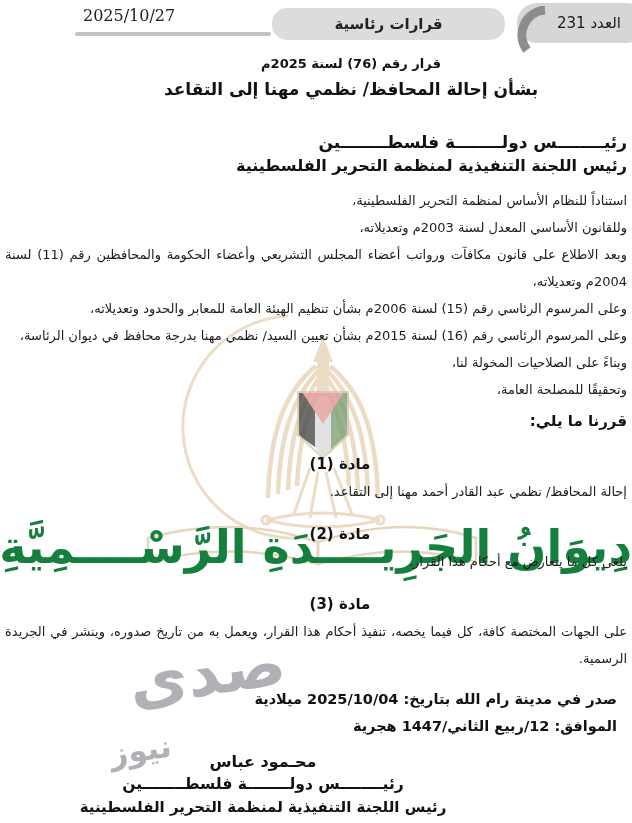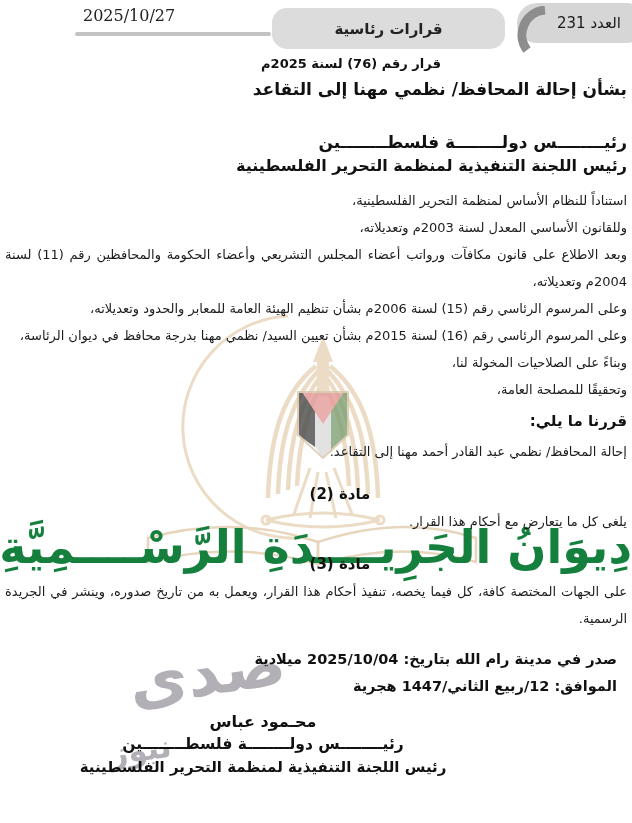--- a/index.html
+++ b/index.html
@@ -6,41 +6,41 @@
   .page{
     position:relative;width:632px;height:823px;overflow:hidden;background:#fff;
     font-family:"DejaVu Sans",sans-serif;color:#1c1c1c;direction:rtl;
   }
   
   .hdr{position:absolute;top:0;left:0;right:0;height:52px;z-index:3;}
   .hdr-date{position:absolute;left:83px;top:6px;direction:ltr;
     font-family:"DejaVu Serif",serif;font-size:16px;color:#222;}
   .hdr-underline{position:absolute;left:75px;top:32px;width:196px;height:4px;
     background:#c3c3c3;border-radius:2px;}
-  .hdr-cat{position:absolute;left:272px;top:8px;width:233px;height:41px;
+  .hdr-cat{position:absolute;left:272px;top:8px;width:233px;height:32px;
     background:#dcdcdc;border-radius:15px;display:flex;align-items:center;justify-content:center;
     font-size:15px;font-weight:600;color:#222;}
   .hdr-issue{position:absolute;left:517px;top:3px;width:130px;height:40px;
     background:#d6d6d6;border-radius:20px;display:flex;align-items:center;justify-content:center;
     font-size:15px;color:#1a1a1a;padding-left:14px;box-sizing:border-box;}
   .hdr-swoosh{position:absolute;left:509px;top:6px;z-index:4;}
   
   .wm{position:absolute;z-index:0;}
   .wm-emblem{left:138px;top:300px;}
   .wm-ar{left:0;right:0;top:520px;text-align:center;white-space:nowrap;
     font-size:46px;font-weight:bold;color:#15803d;letter-spacing:1px;}
   .wm-en{left:0;right:0;top:580px;text-align:center;white-space:nowrap;direction:ltr;
     font-size:33px;letter-spacing:7px;color:#ebdbc4;}
   .wm-news{left:100px;top:645px;width:200px;height:120px;transform:rotate(-8deg);color:#b2afb6;}
   .wm-news .big{position:absolute;right:10px;top:-8px;font-size:64px;font-weight:bold;}
   .wm-news .small{position:absolute;left:4px;bottom:6px;font-size:31px;font-weight:bold;}
   
   .content{position:relative;z-index:2;padding:50px 5px 0 5px;}
   .title1{text-align:center;margin:0 0 0 70px;font-size:13px;font-weight:bold;line-height:27px;color:#111;}
-  .title2{text-align:right;margin:0 0 0 70px;font-size:17px;font-weight:bold;line-height:25px;color:#111;}
+  .title2{text-align:center;margin:0 0 0 70px;font-size:17px;font-weight:bold;line-height:25px;color:#111;}
   .authority{margin-top:28px;}
   .auth1{font-size:17px;font-weight:bold;line-height:24px;color:#111;}
   .auth2{font-size:16px;font-weight:bold;line-height:24px;color:#111;}
   .preamble{margin-top:9px;}
   .para{margin:0;font-size:13px;line-height:27px;text-align:justify;}
   .decree-intro{margin-top:5px;font-size:15px;font-weight:bold;line-height:27px;color:#111;}
   .article{margin:0;}
   .art-h{margin:18px 48px 0 0;text-align:center;font-size:15px;font-weight:bold;line-height:22px;color:#111;}
   .art-h{margin-left:48px;margin-right:0;}
   .art-b{margin:3px 0 0 0;font-size:13px;line-height:27px;text-align:justify;}
@@ -133,20 +133,21 @@
       <p class="para">وبعد الاطلاع على قانون مكافآت ورواتب أعضاء المجلس التشريعي وأعضاء الحكومة والمحافظين رقم (11) لسنة 2004م وتعديلاته،</p>
       <p class="para">وعلى المرسوم الرئاسي رقم (15) لسنة 2006م بشأن تنظيم الهيئة العامة للمعابر والحدود وتعديلاته،</p>
       <p class="para">وعلى المرسوم الرئاسي رقم (16) لسنة 2015م بشأن تعيين السيد/ نظمي مهنا بدرجة محافظ في ديوان الرئاسة،</p>
       <p class="para">وبناءً على الصلاحيات المخولة لنا،</p>
       <p class="para">وتحقيقًا للمصلحة العامة،</p>
     </div>
 
     <div class="decree-intro">قررنا ما يلي:</div>
 
     <div class="article">
+      <div class="art-h">مادة (1)</div>
       <p class="art-b">إحالة المحافظ/ نظمي عبد القادر أحمد مهنا إلى التقاعد.</p>
     </div>
 
     <div class="article">
       <div class="art-h">مادة (2)</div>
       <p class="art-b">يلغى كل ما يتعارض مع أحكام هذا القرار.</p>
     </div>
 
     <div class="article">
       <div class="art-h">مادة (3)</div>

